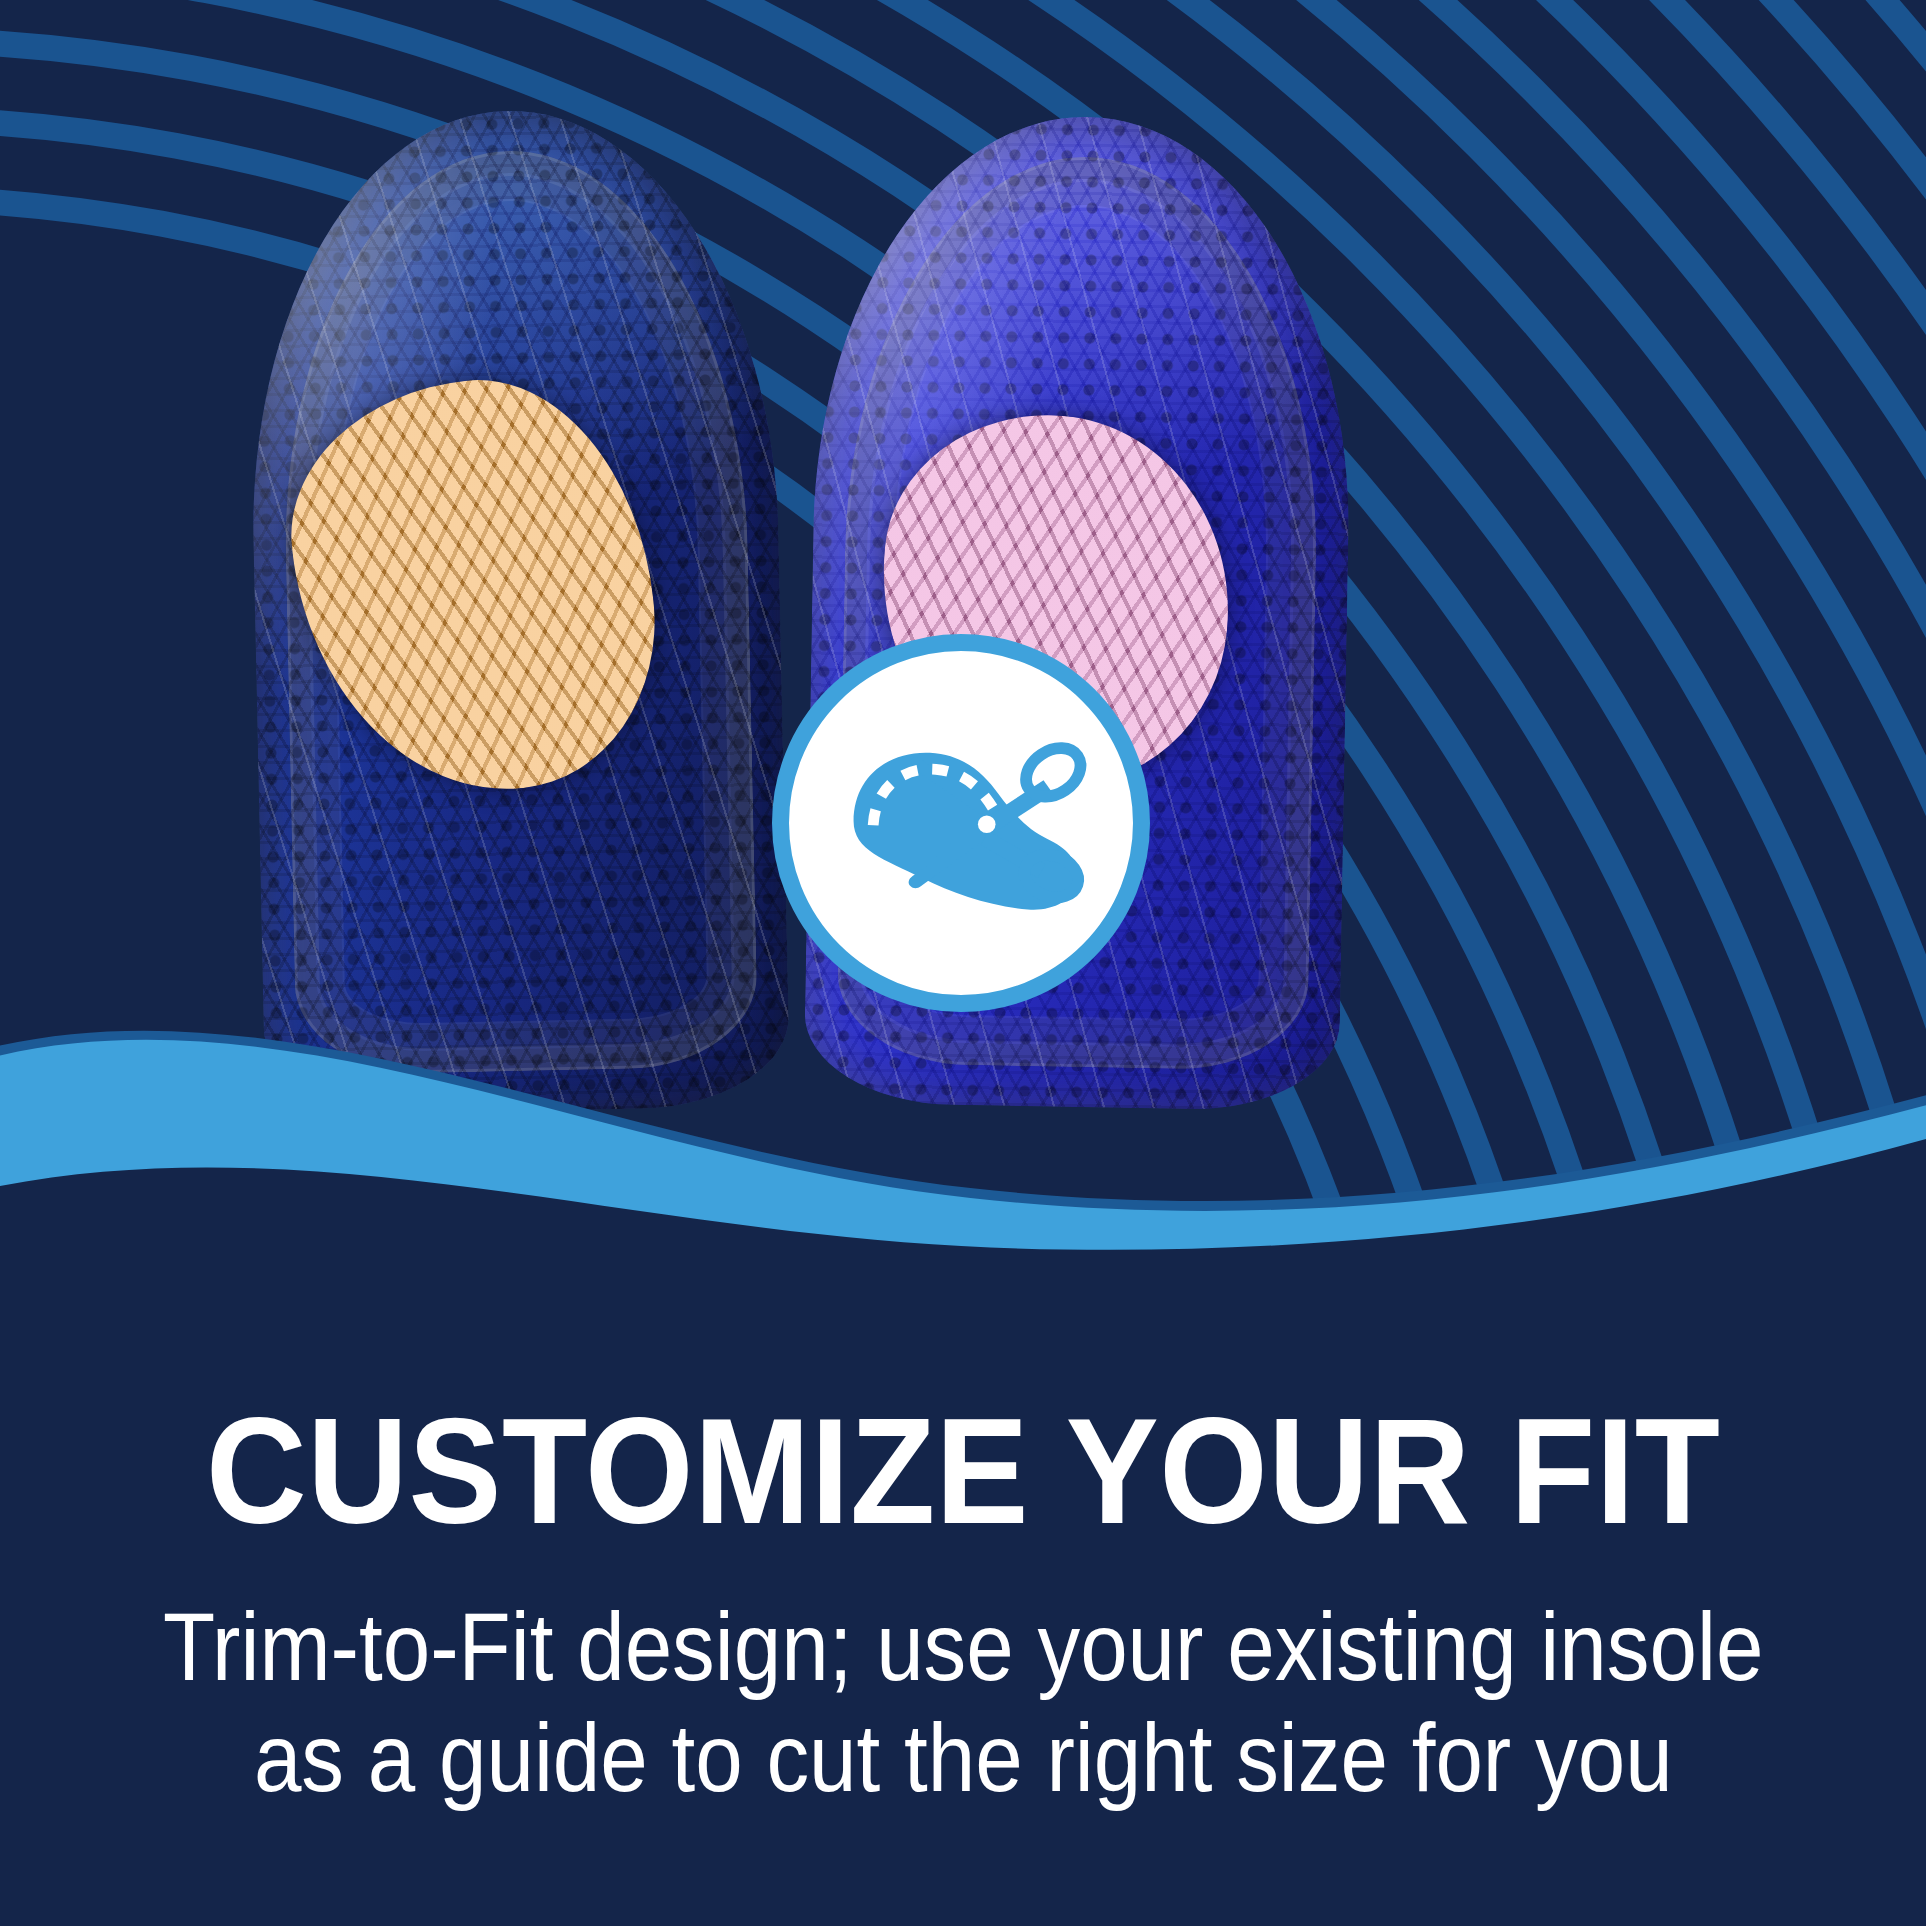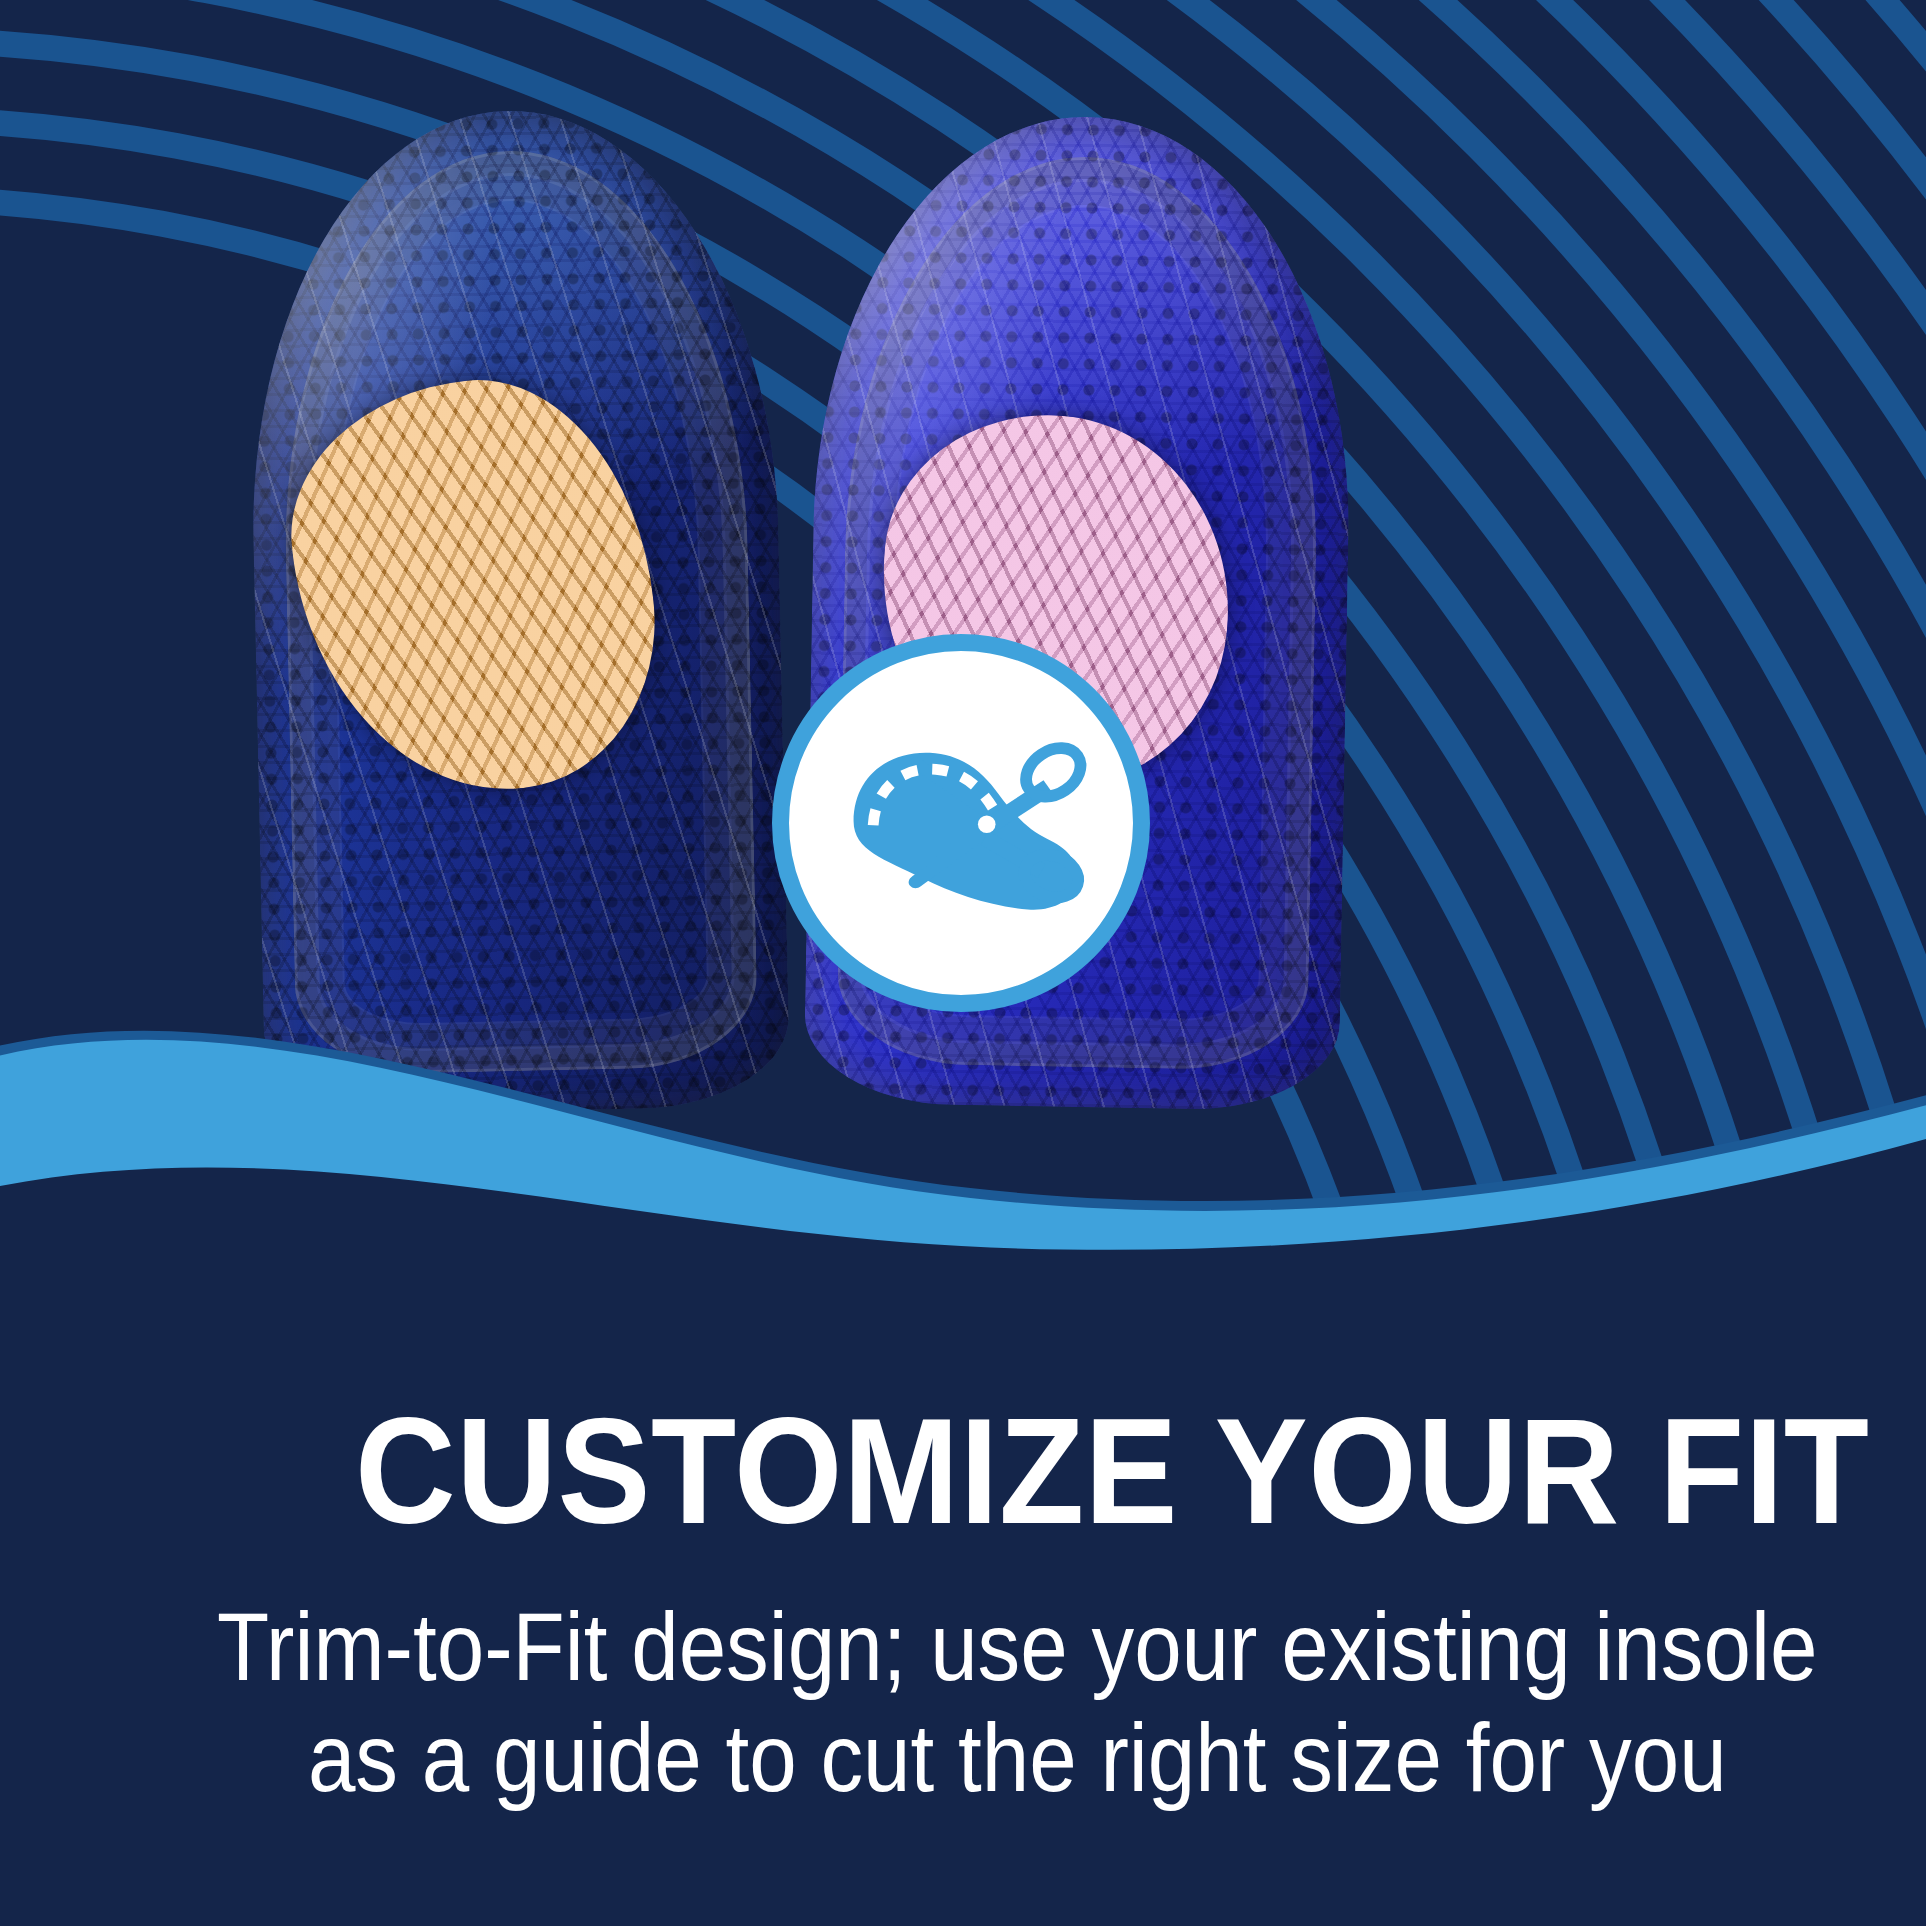--- a/index.html
+++ b/index.html
@@ -126,21 +126,21 @@
   .badge svg{width:74%;height:74%;display:block;}
 
   
   .wave{
     position:absolute;left:0;top:1000px;width:1927px;height:297px;
   }
 
   
   .text-block{
     position:absolute;left:0;top:1277px;width:1927px;height:649px;
-    display:flex;flex-direction:column;align-items:flex-end;
+    display:flex;flex-direction:column;align-items:center;
     padding-top:119px;
   }
   .headline{
     color:#ffffff;
     font-size:150px;
     line-height:1.0;
     font-weight:700;
     letter-spacing:0.5px;
     transform:scaleX(.93);
     text-align:center;

